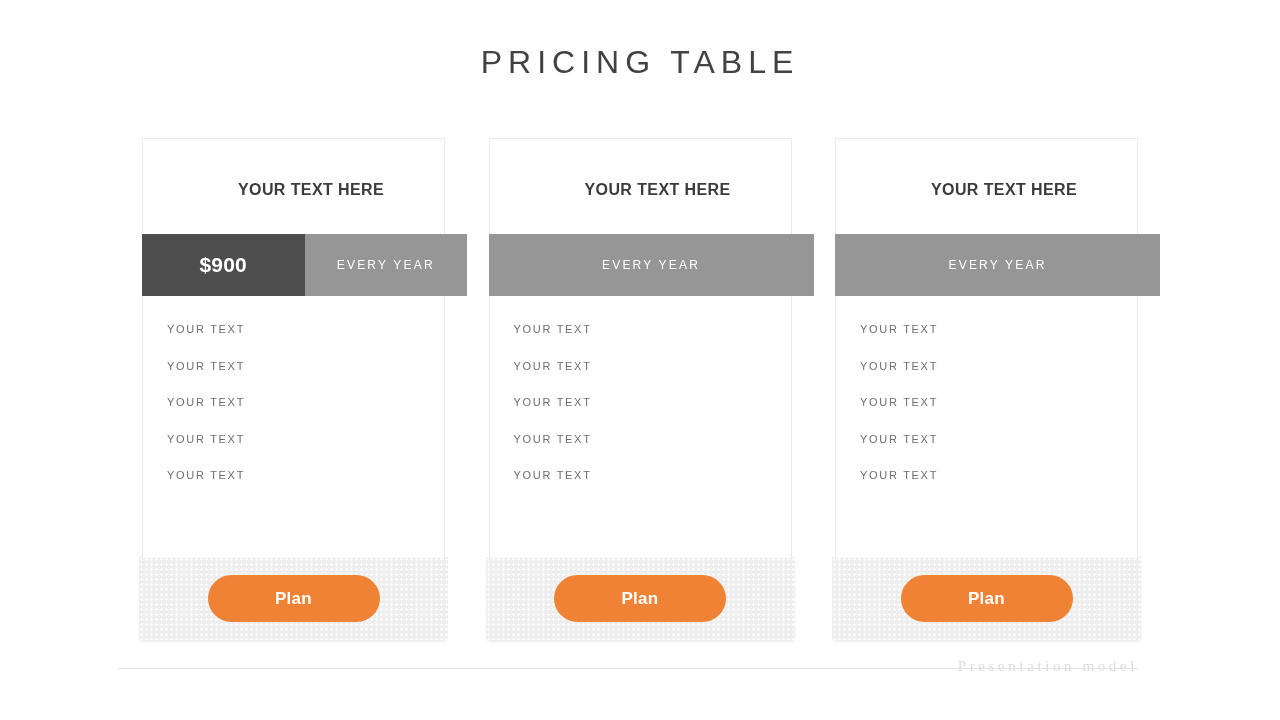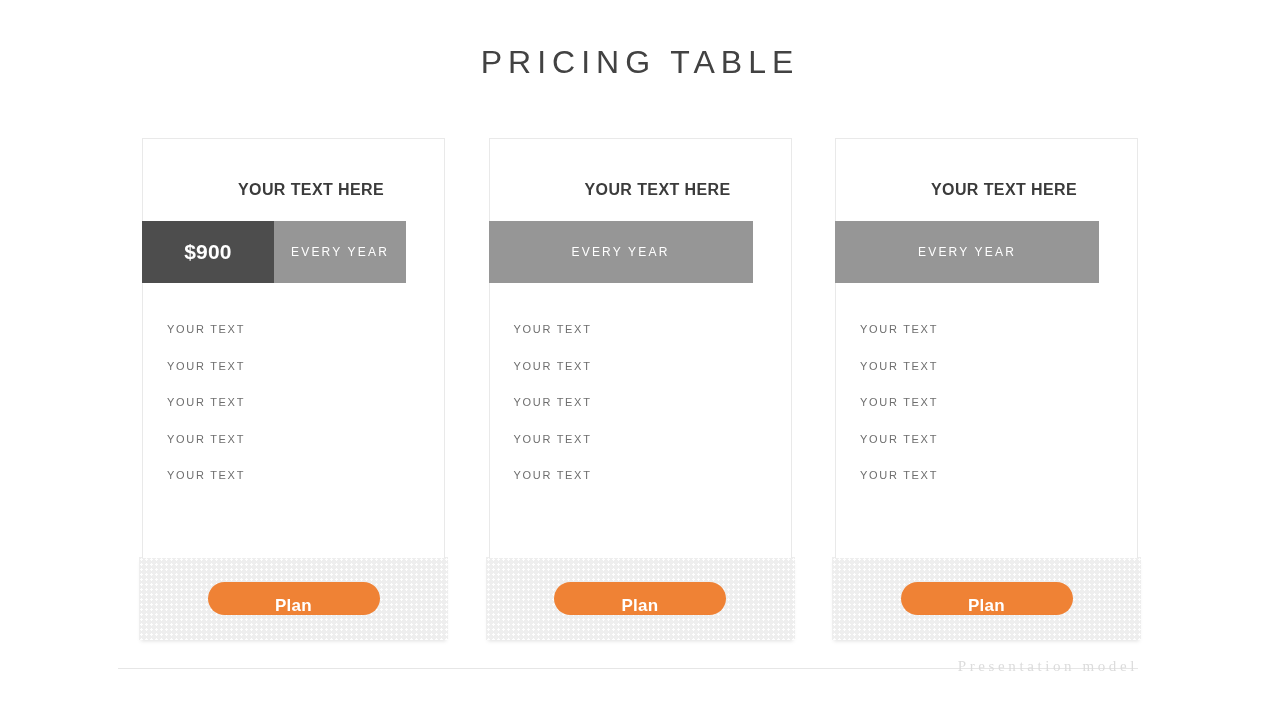--- a/index.html
+++ b/index.html
@@ -66,22 +66,22 @@
     font-size: 16px;
     font-weight: bold;
     letter-spacing: 0.4px;
     color: #3b3b3b;
   }
 
   
   .price-bar {
     position: absolute;
     left: -1px;
-    top: 82px;
-    width: 264px;
+    top: 95px;
+    width: 325px;
     height: 62px;
     display: flex;
   }
 
   .price-amount,
   .price-period {
     flex: 1 1 50%;
     display: flex;
     align-items: center;
     justify-content: center;
@@ -139,21 +139,21 @@
     background-size: 5px 5px;
     display: flex;
     align-items: center;
     justify-content: center;
     z-index: 1;
     box-shadow: 0 3px 4px -2px rgba(0,0,0,0.13);
   }
 
   .plan-button {
     width: 172px;
-    height: 33px;
+    height: 47px;
     border: none;
     border-radius: 24px;
     background: #ef8235;
     color: #ffffff;
     font-family: "Liberation Sans", sans-serif;
     font-size: 17px;
     font-weight: bold;
     letter-spacing: 0.3px;
     cursor: pointer;
     line-height: 47px;

